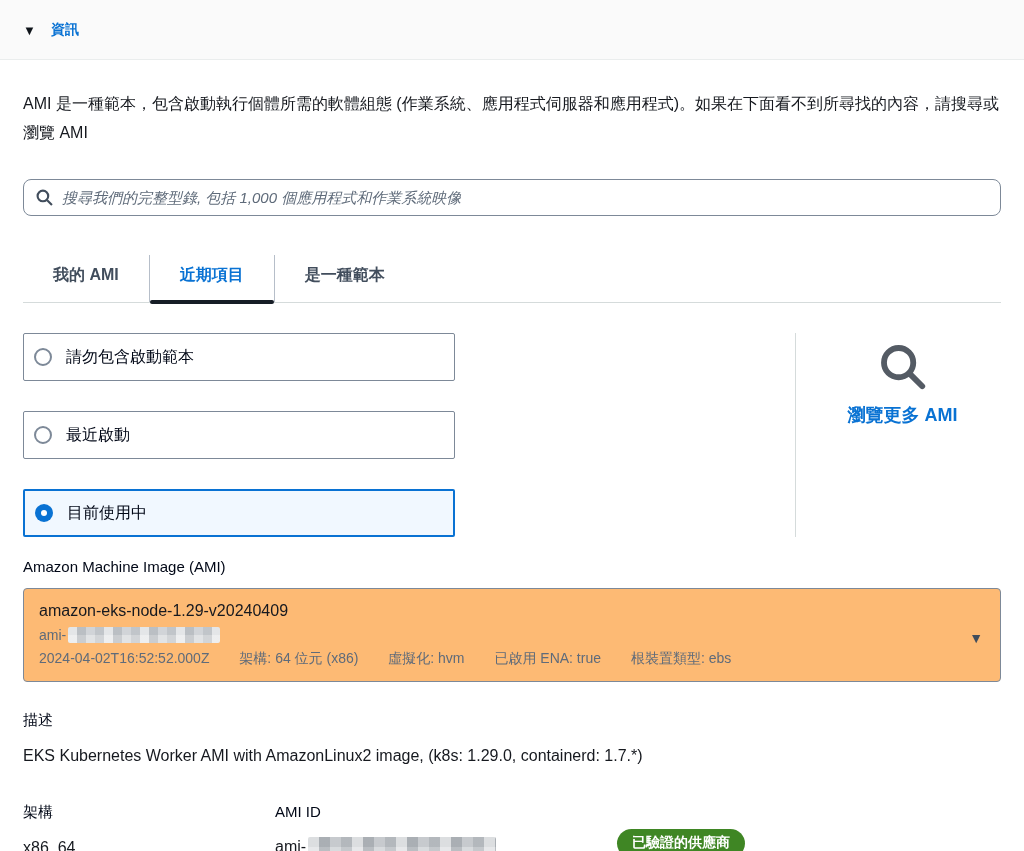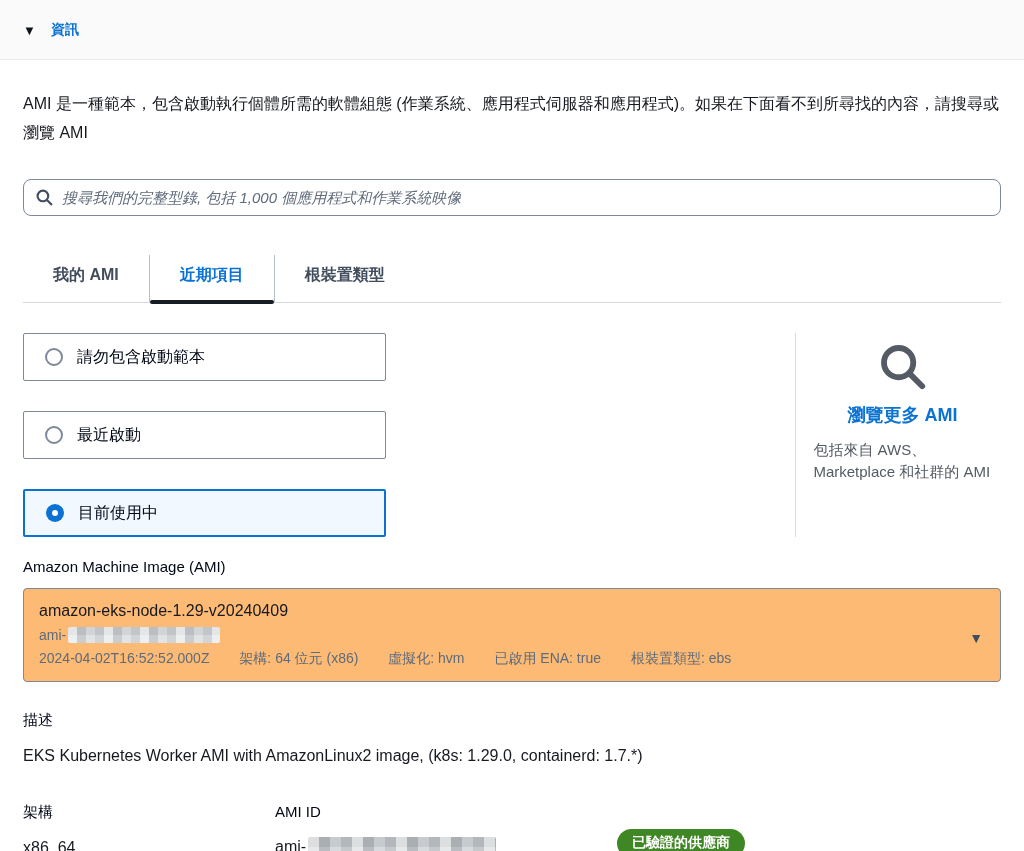--- a/index.html
+++ b/index.html
@@ -56,23 +56,23 @@
   .tab.active { color:#0972d3; }
   .tab.active::after {
     content:""; position:absolute; left:0; right:0; bottom:-2px;
     height:4px; background:#161d26; border-radius:2px;
   }
 
   
   .filter-layout { display:flex; margin-top:30px; }
   .cards { width:753px; display:flex; flex-wrap:wrap; gap:30px 27px; align-content:flex-start; }
   .option-card {
-    width:363px; height:48px;
+    width:432px; height:48px;
     border:1px solid #7d8998; border-radius:2px; background:#fff;
-    display:flex; align-items:center; gap:14px; padding-left:21px;
+    display:flex; align-items:center; gap:14px; padding-left:10px;
     font-size:16px; color:#000716; cursor:pointer;
   }
   .option-card.selected {
     border:2px solid #0972d3; background:#f1f8ff;
     height:48px;
   }
   .radio {
     width:18px; height:18px; border-radius:50%;
     border:2px solid #7d8998; background:#fff; flex:0 0 auto;
   }
@@ -161,21 +161,21 @@
       <svg width="17" height="17" viewBox="0 0 16 16" fill="none" stroke="#414d5c" stroke-width="2">
         <circle cx="6.5" cy="6.5" r="5"></circle>
         <line x1="10.5" y1="10.5" x2="15" y2="15"></line>
       </svg>
       <input class="search-input" type="text" placeholder="搜尋我們的完整型錄, 包括 1,000 個應用程式和作業系統映像" style="">
     </div>
 
     <div class="tabs">
       <button class="tab">我的 AMI</button>
       <button class="tab active">近期項目</button>
-      <button class="tab">根裝置類型</button>
+      <button class="tab">是一種範本</button>
     </div>
 
     <div class="filter-layout">
       <div class="cards">
         <div class="option-card">
           <span class="radio"></span>
           <span>請勿包含啟動範本</span>
         </div>
         <div class="option-card">
           <span class="radio"></span>
@@ -186,21 +186,20 @@
           <span>目前使用中</span>
         </div>
       </div>
 
       <div class="browse-panel">
         <svg width="54" height="54" viewBox="0 0 24 24" fill="none" stroke="#545b64" stroke-width="2.6" stroke-linecap="round">
           <circle cx="10.5" cy="10.5" r="6.5"></circle>
           <line x1="15.5" y1="15.5" x2="21" y2="21"></line>
         </svg>
         <a class="browse-link">瀏覽更多 AMI</a>
-        <p class="browse-desc">包括來自 AWS、Marketplace 和社群的 AMI</p>
       </div>
     </div>
 
     <div class="ami-label">Amazon Machine Image (AMI)</div>
 
     <div class="ami-select">
       <div class="ami-name">amazon-eks-node-1.29-v20240409</div>
       <div class="ami-id-line">
         <span>ami-</span>
         <span class="redacted"></span>

